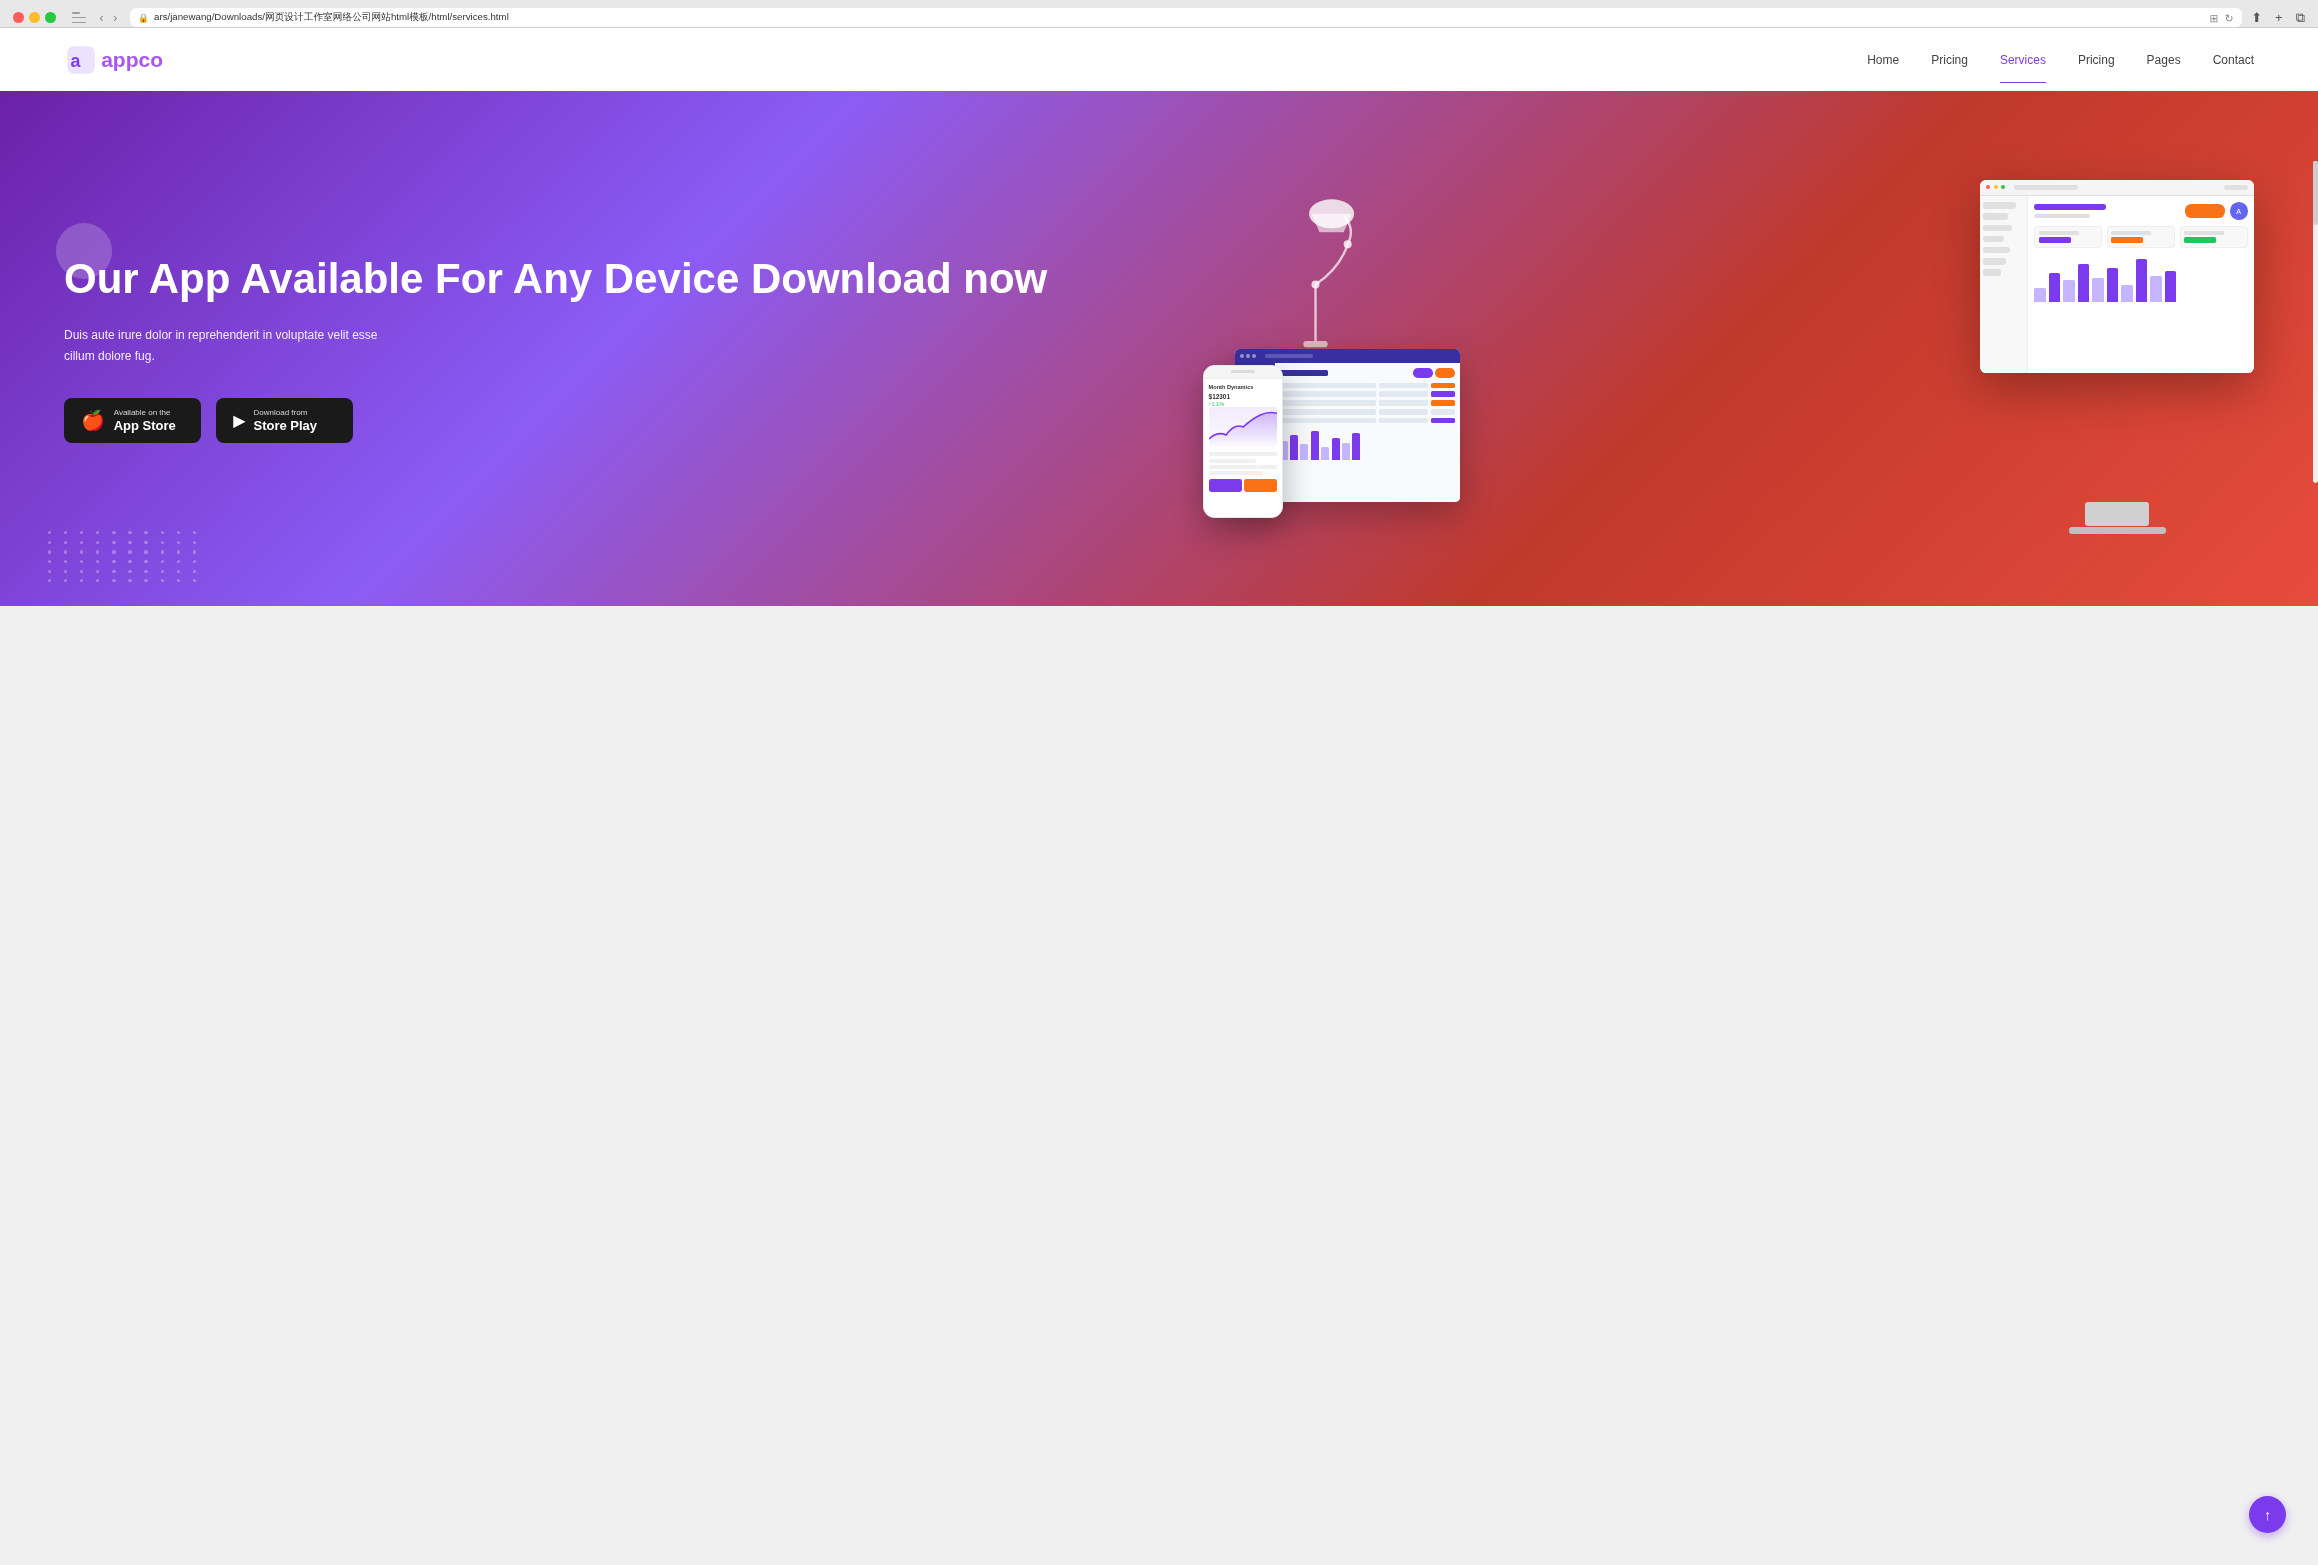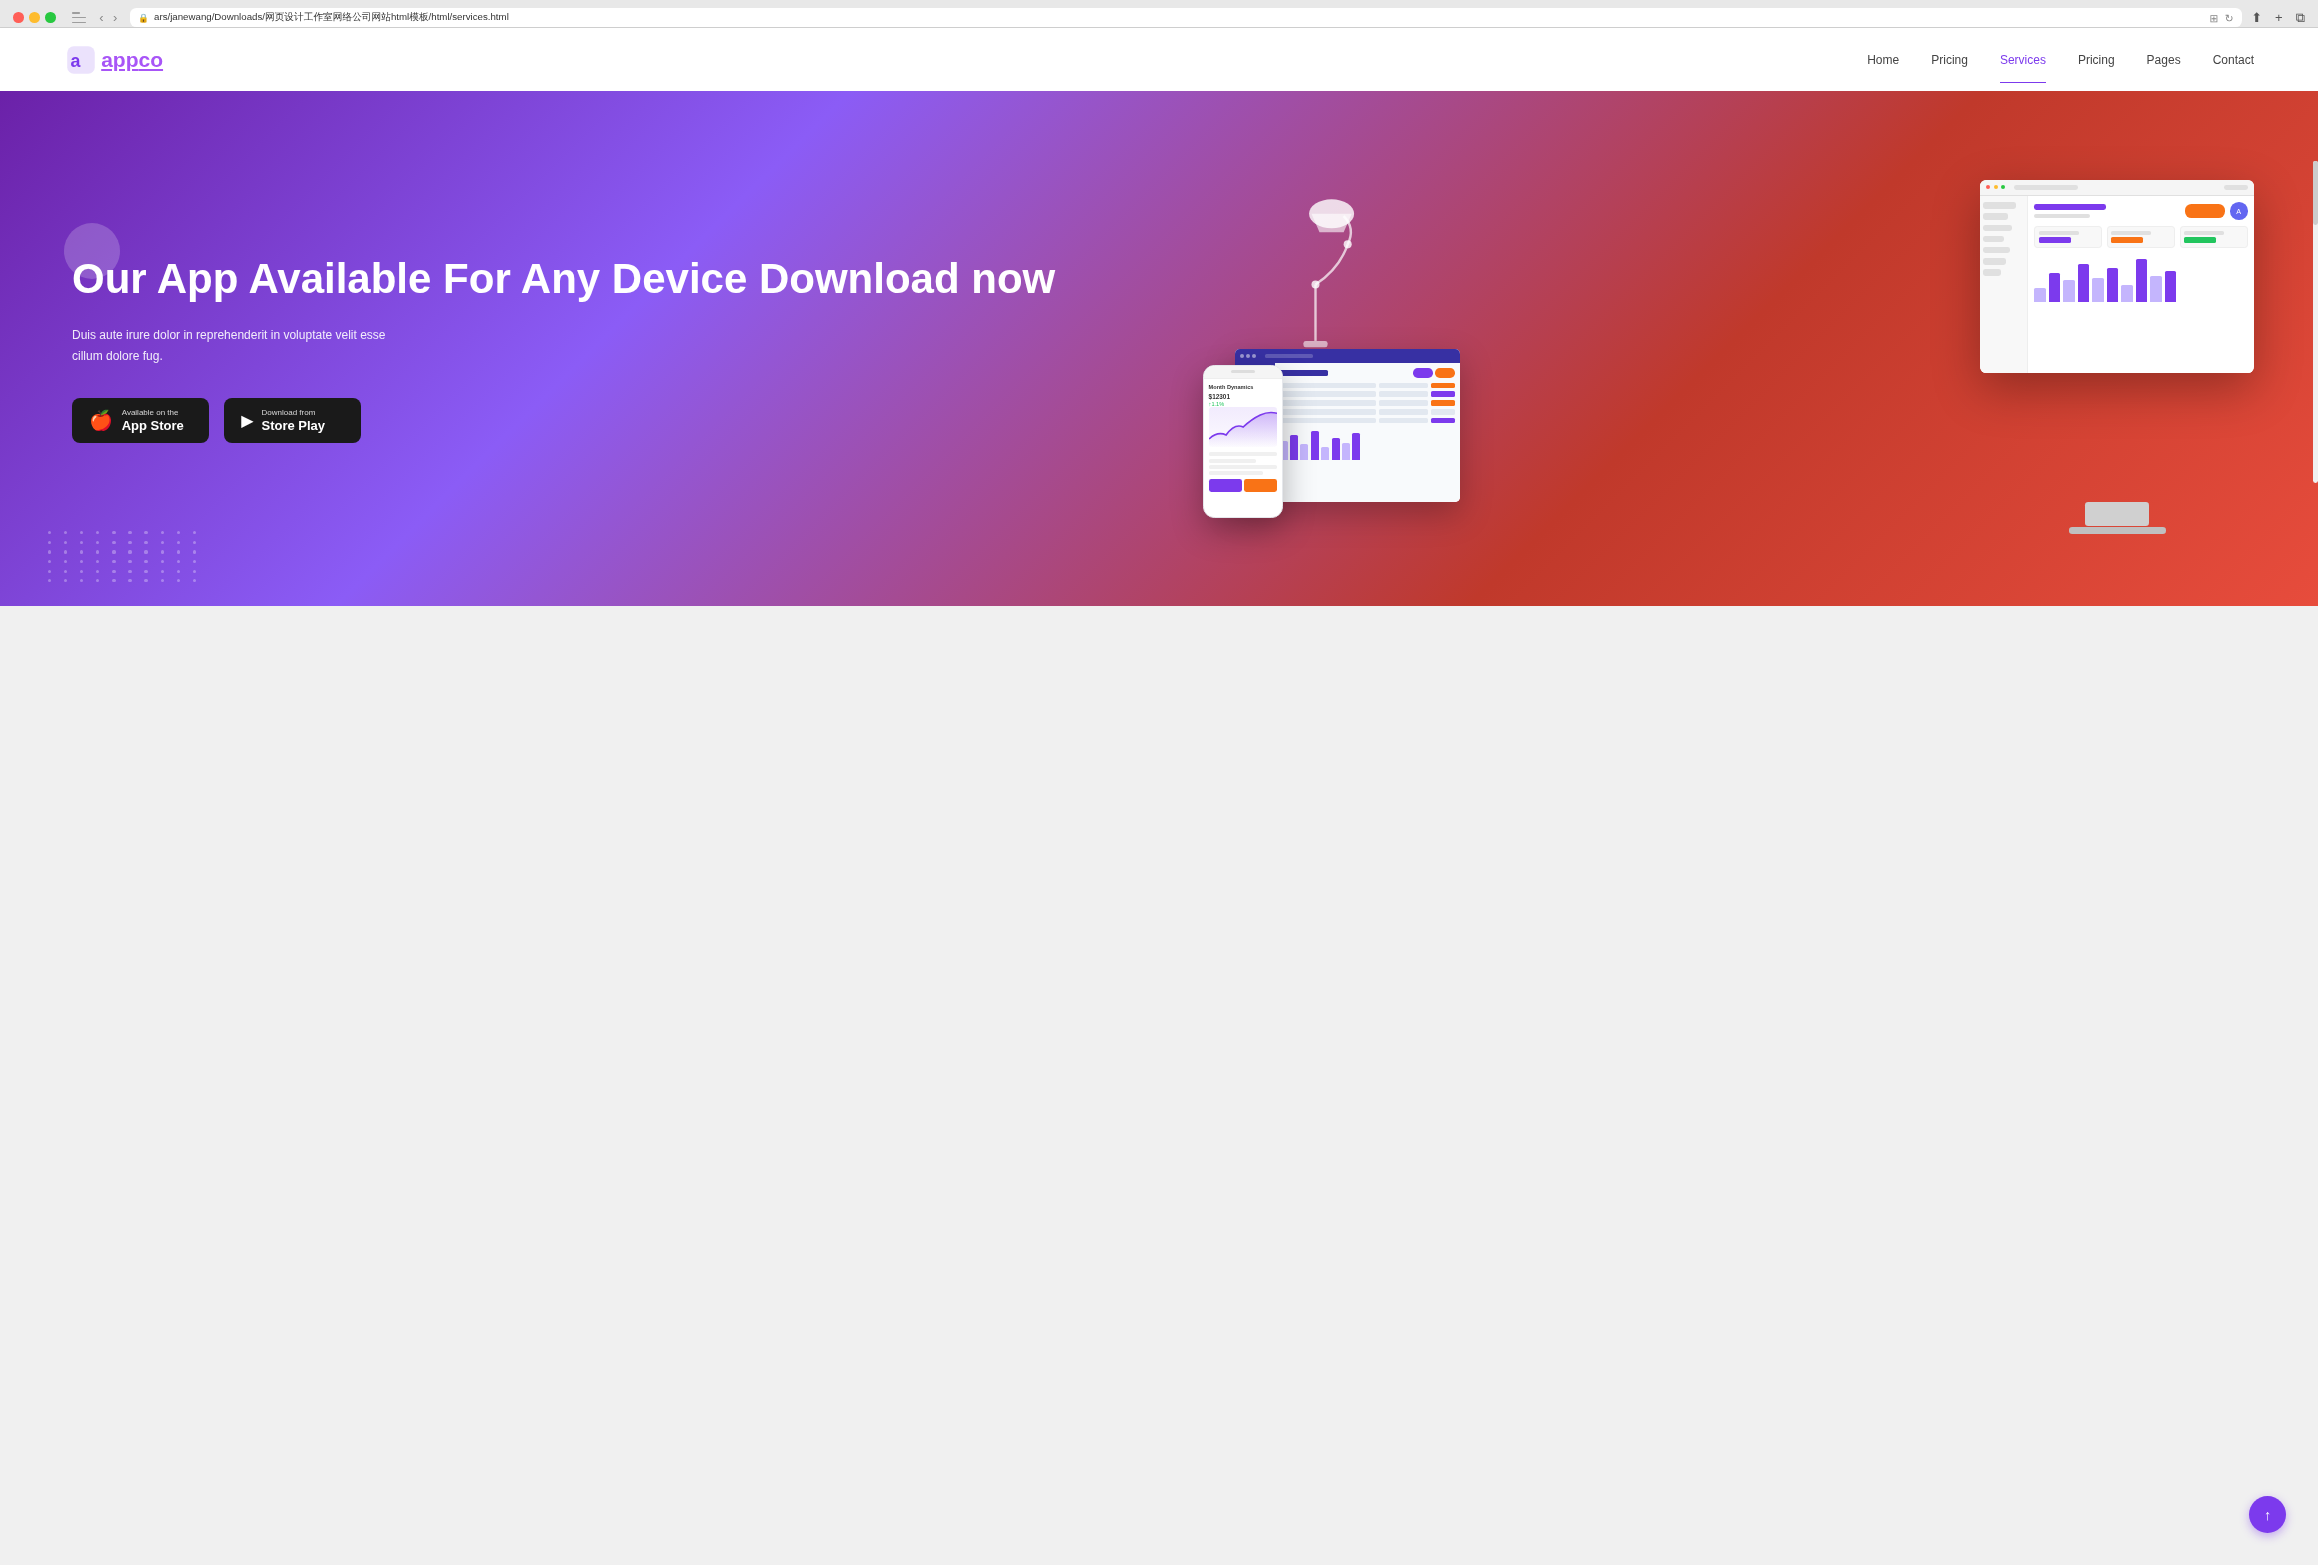--- a/index.html
+++ b/index.html
@@ -93,21 +93,21 @@
     }
     .logo-icon {
       width: 34px;
       height: 34px;
     }
     .logo-text {
       font-size: 21px;
       font-weight: 700;
       color: #6b21a8;
     }
-    .logo-text span { color: #a855f7; text-decoration: underline; }
+    .logo-text span { color: #a855f7; }
     .nav {
       display: flex;
       align-items: center;
       gap: 32px;
       list-style: none;
     }
     .nav a {
       text-decoration: none;
       color: #444;
       font-size: 12px;
@@ -129,21 +129,20 @@
       align-items: center;
       justify-content: space-between;
       position: relative;
       overflow: hidden;
     }
     .hero-left {
       flex: 0 0 50%;
       color: white;
       position: relative;
       z-index: 2;
-      margin-left: 8px;
     }
     .hero-circle {
       width: 56px;
       height: 56px;
       border-radius: 50%;
       background: rgba(255,255,255,0.2);
       position: absolute;
       top: -32px;
       left: -8px;
     }

